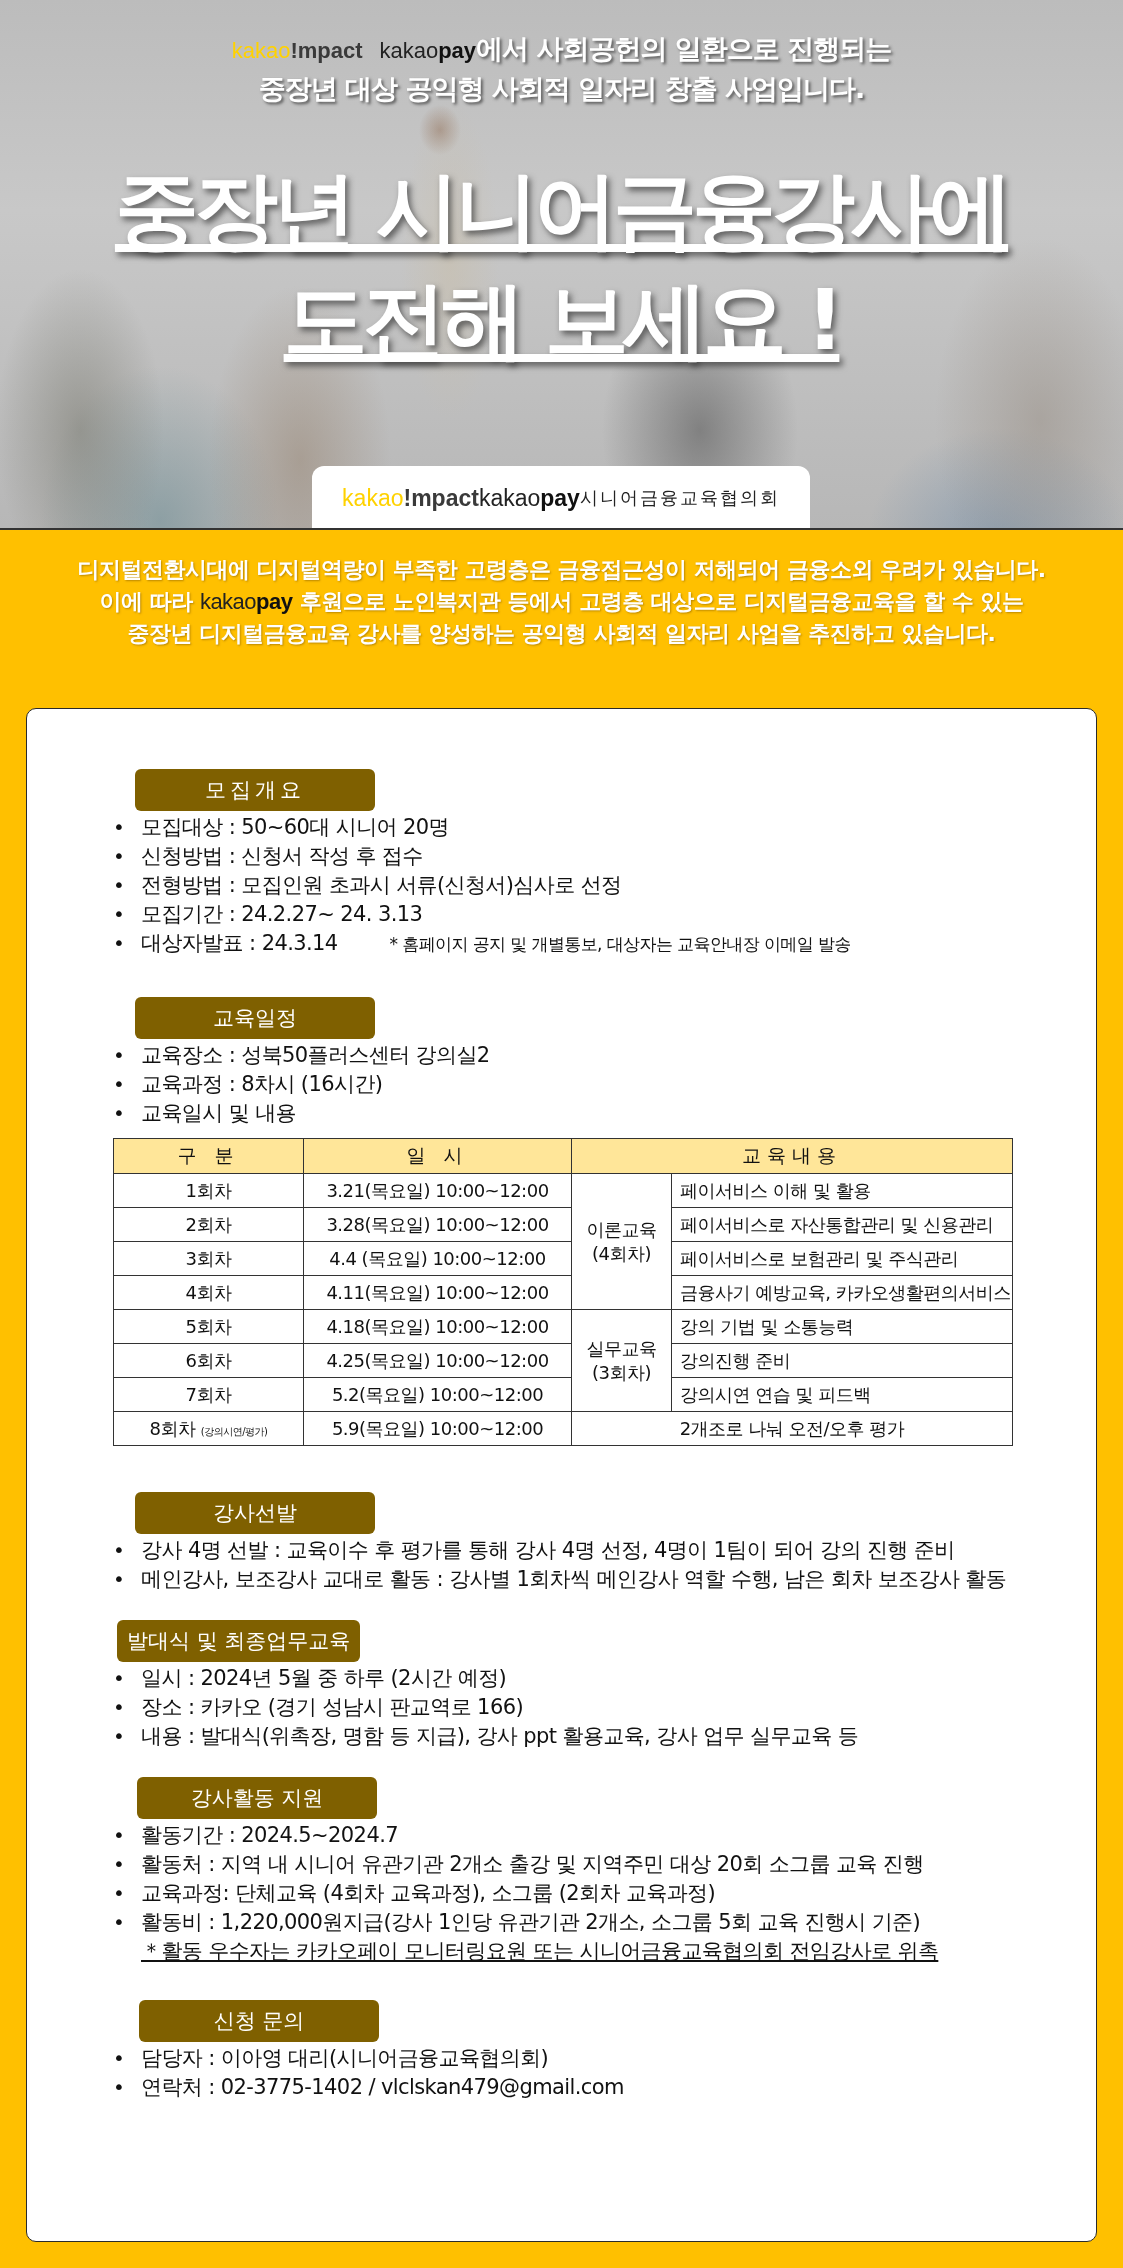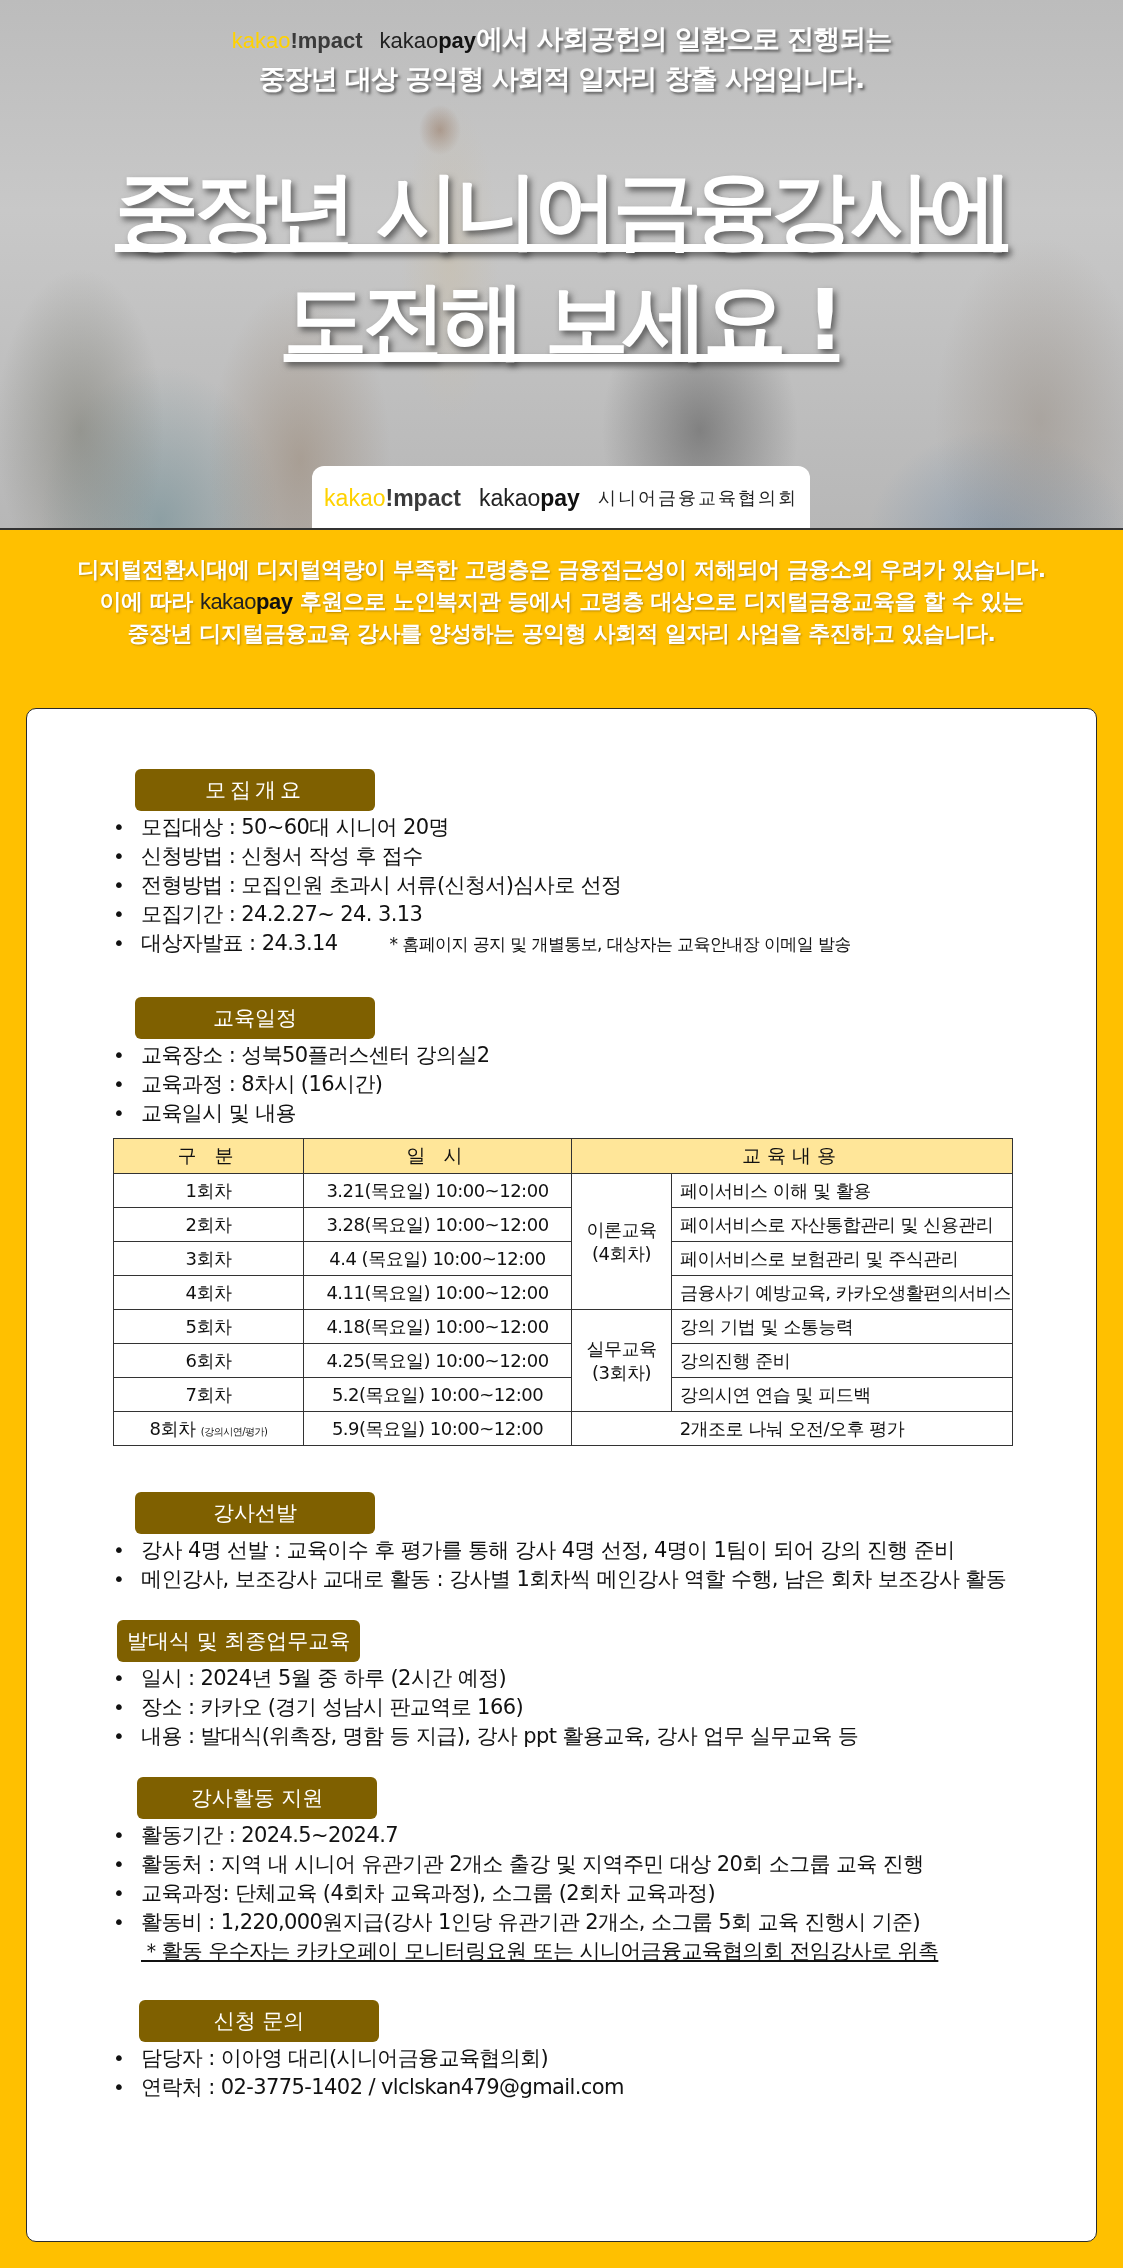--- a/index.html
+++ b/index.html
@@ -15,40 +15,40 @@
       radial-gradient(ellipse 170px 220px at 160px 520px, rgba(90,130,140,0.45), transparent 70%),
       radial-gradient(ellipse 140px 200px at 700px 430px, rgba(80,80,80,0.55), transparent 70%),
       radial-gradient(ellipse 150px 260px at 1040px 420px, rgba(150,140,130,0.5), transparent 70%),
       radial-gradient(ellipse 190px 160px at 1000px 540px, rgba(110,140,170,0.55), transparent 70%),
       radial-gradient(ellipse 70px 230px at 450px 260px, rgba(200,190,170,0.55), transparent 70%),
       radial-gradient(ellipse 30px 36px at 440px 130px, rgba(150,120,100,0.6), transparent 70%),
       linear-gradient(180deg, #bcbcbc 0%, #c8c8c8 40%, #b7b7b7 100%);
     border-bottom: 2px solid #333;
   }
   .hero-top {
-    position: absolute; top: 20px; left: 0; right: 0; text-align: center;
+    position: absolute; top: 30px; left: 0; right: 0; text-align: center;
     color: #fff; font-weight: bold; font-size: 27px; line-height: 38px;
     text-shadow: 2px 2px 3px rgba(60,60,60,0.8);
     letter-spacing: -1px;
   }
   .logo-impact-y { color: #FFD200; font-family: "Liberation Sans", sans-serif; font-weight: normal; text-shadow: none; font-size: 22px; letter-spacing: 0; }
   .logo-impact-d { color: #3a3a3a; font-family: "Liberation Sans", sans-serif; font-weight: bold; text-shadow: none; font-size: 22px; letter-spacing: 0; }
   .logo-pay-k { color: #222; font-family: "Liberation Sans", sans-serif; font-weight: normal; text-shadow: none; font-size: 22px; letter-spacing: 0; }
   .logo-pay-p { color: #111; font-family: "Liberation Sans", sans-serif; font-weight: bold; text-shadow: none; font-size: 22px; letter-spacing: 0; }
   .hero-title {
     position: absolute; top: 155px; left: 0; right: 0; text-align: center;
     color: #fff; font-weight: bold; font-size: 84px; line-height: 110px;
     letter-spacing: -5px;
     text-shadow: 3px 4px 6px rgba(60,60,60,0.75);
     text-decoration: underline;
   }
   .partner-box {
     position: absolute; left: 312px; top: 466px; width: 498px; height: 64px;
     background: #fff; border-radius: 12px 12px 0 0;
-    display: flex; align-items: center; justify-content: center; gap: 18px;
+    display: flex; align-items: center; justify-content: center; 
     font-size: 23px;
   }
   .partner-box .org { font-size: 18px; color: #222; letter-spacing: 2px; }
 
   
   .intro {
     padding: 24px 0 0; height: 178px; text-align: center; color: #fff;
     font-weight: bold; font-size: 22px; line-height: 32px; letter-spacing: -0.5px;
     text-shadow: 1px 1px 2px rgba(120,80,0,0.5);
   }

